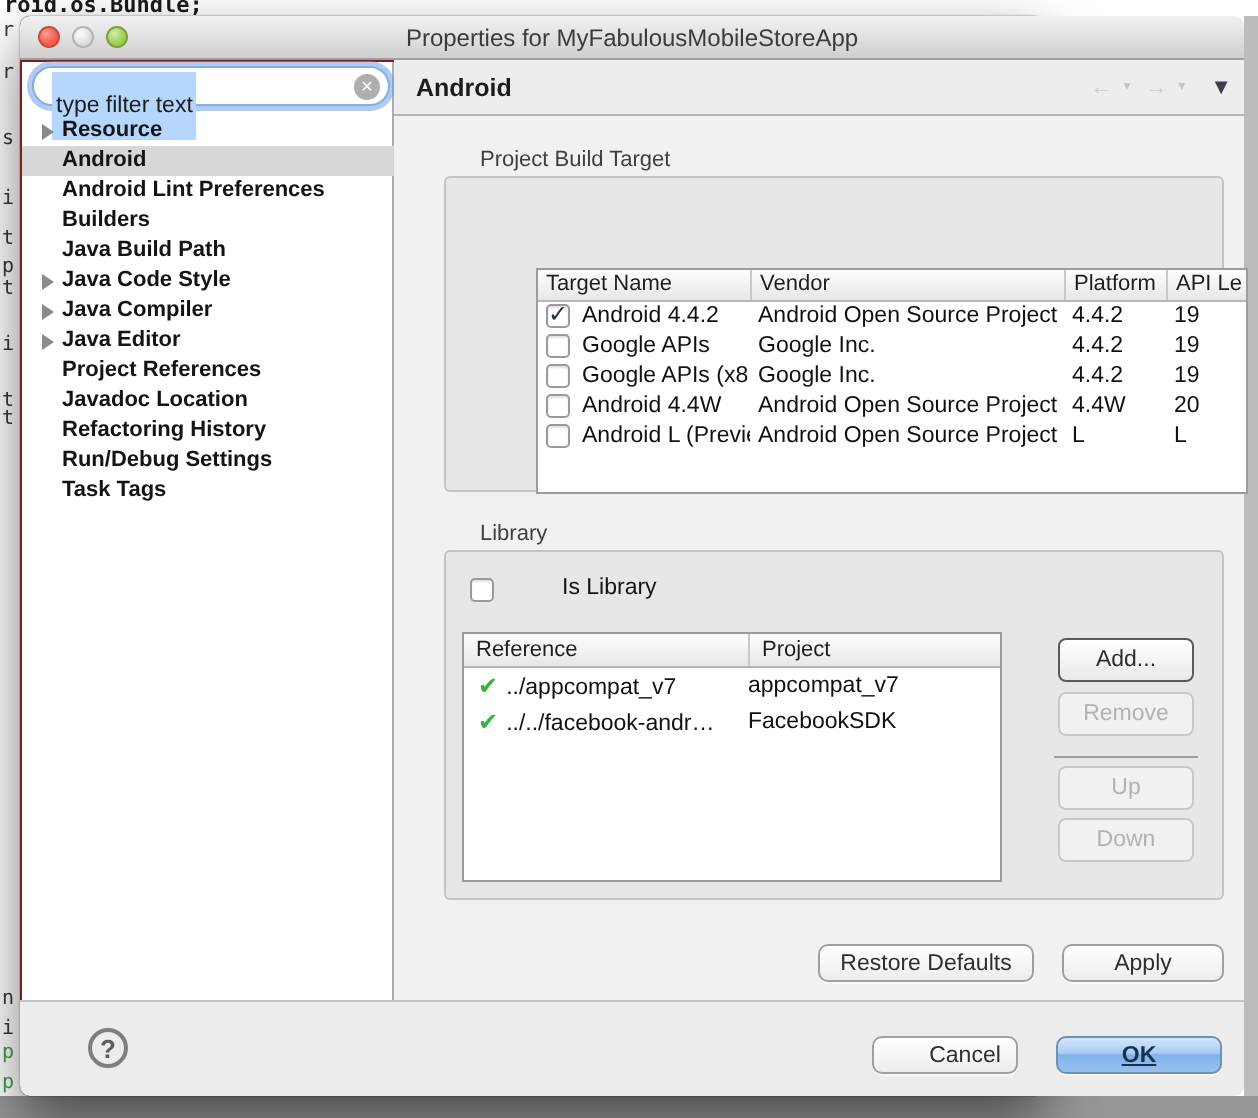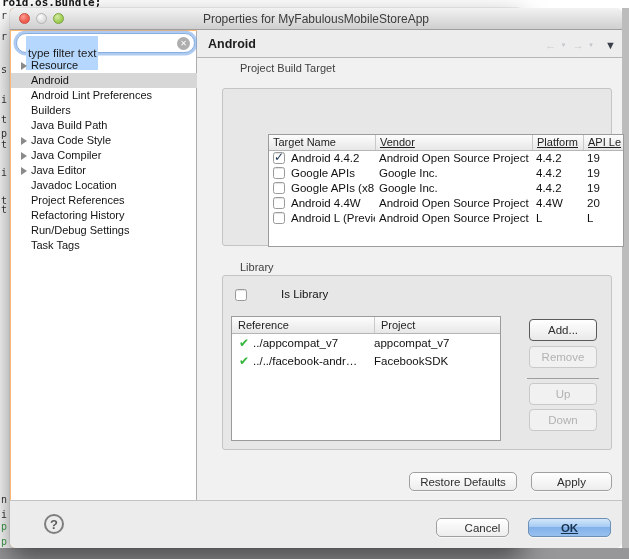--- a/index.html
+++ b/index.html
@@ -11,21 +11,21 @@
   .code-top { position:absolute; left:2px; top:-4px; font-family:"DejaVu Sans Mono",monospace;
     font-size:11px; font-weight:bold; color:#1a1a1a; }
   .frag { position:absolute; left:1px; font-family:"DejaVu Sans Mono",monospace;
     font-size:10px; color:#3a3a3a; }
   .frag.green { color:#3f9e4f; }
   .bg-right { position:absolute; right:0; top:8px; width:7px; height:551px; background:#bcbcbc; }
   .bg-bottom { position:absolute; left:0; top:548px; width:629px; height:11px; background:#97979a; }
 
   
   .dialog { position:absolute; left:10px; top:8px; width:512px; height:540px;
-    background:#fdba74; border-radius:5px; box-shadow:0 12px 28px rgba(0,0,0,.5), 0 0 1px rgba(0,0,0,.55); }
+    background:#7f1d1d; border-radius:5px; box-shadow:0 12px 28px rgba(0,0,0,.5), 0 0 1px rgba(0,0,0,.55); }
 
   .titlebar { position:absolute; left:0; top:0; width:612px; height:22px;
     background:linear-gradient(#f2f2f2,#cfcfcf); border-bottom:1px solid #9f9f9f;
     border-radius:5px 5px 0 0; }
   .title { position:absolute; left:0; right:0; top:0; height:22px; line-height:22px;
     text-align:center; font-size:12px; color:#3b3b3b; }
   .tl { position:absolute; top:5px; width:11px; height:11px; border-radius:50%; }
   .tl.red   { left:9px;  background:radial-gradient(circle at 35% 30%, #ff9d92, #ee5d50 60%); border:1px solid #ce4a3f; }
   .tl.gray  { left:26px; background:radial-gradient(circle at 35% 30%, #fdfdfd, #dcdcdc 65%); border:1px solid #b3b3b3; }
   .tl.green { left:43px; background:radial-gradient(circle at 35% 30%, #d4eda4, #9ccb52 65%); border:1px solid #7ba23c; }
@@ -34,21 +34,21 @@
   .sidebar { position:absolute; left:1px; top:23px; width:186px; height:469px;
     background:#fff; border-right:1px solid #adadad; }
   .filterbox { position:absolute; left:5px; top:2px; width:179px; height:20px;
     background:#fff; border:1px solid #86aede; border-radius:10px;
     box-shadow:0 0 0 2.5px rgba(110,160,230,.55); }
   .filter-text { position:absolute; left:9px; top:2px; font-size:11.5px; color:#1c1c1c;
     background:#b5d7fd; padding:11px 2px; }
   .clear { position:absolute; right:4px; top:3px; width:13px; height:13px; border-radius:50%;
     background:#aeaeae; color:#fff; font-size:8px; line-height:13px; text-align:center; }
   .tree { position:absolute; left:0; top:27px; width:186px; }
-  .tree-item { position:relative; height:15px; line-height:15px; font-size:11px; color:#141414; }
+  .tree-item { position:relative; height:15px; line-height:15px; font-size:11px; color:#141414;font-weight:bold; }
   .tree-item.selected { background:#d7d7d7; }
   .tri { position:absolute; left:10px; top:4px; width:0; height:0;
     border-left:6px solid #8a8a8a; border-top:4px solid transparent; border-bottom:4px solid transparent; }
   .tree-label { position:absolute; left:20px; white-space:nowrap; }
 
   
   .panel-header { position:absolute; left:187px; top:22px; width:425px; height:28px;
     background:#ededed; border-bottom:1px solid #b5b5b5; }
   .panel-title { position:absolute; left:11px; top:0; line-height:28px; font-size:12.5px;
     font-weight:bold; color:#1c1c1c; }
@@ -62,21 +62,21 @@
 
   .group-label { position:absolute; font-size:11px; color:#3f3f3f; }
   .groupbox { position:absolute; border:1px solid #c4c4c4; border-radius:3px; background:#e7e7e7; }
 
   
   .table1 { position:absolute; left:45px; top:45px; width:356px; height:113px;
     background:#fff; border:1px solid #9c9c9c; }
   .t1head { display:flex; height:16px; background:linear-gradient(#fdfdfd,#e7e7e7);
     border-bottom:1px solid #b5b5b5; font-size:11px; color:#1e1e1e; }
   .t1head .hc { line-height:15px; padding-left:4px; white-space:nowrap; overflow:hidden; }
-  .t1head .hc + .hc { border-left:1px solid #c9c9c9;text-decoration:underline; }
+  .t1head .hc + .hc { border-left:1px solid #c9c9c9; }
   .t1row { display:flex; height:15px; font-size:11.5px; color:#111; }
   .c-name { width:106px; position:relative; }
   .c-vendor { width:157px; }
   .c-platform { width:51px; }
   .c-api { width:40px; }
   .t1row .t1c { line-height:15px; white-space:nowrap; overflow:hidden; }
   .t1row .c-vendor, .t1row .c-platform, .t1row .c-api { padding-left:4px; }
   .cb { position:absolute; left:4px; top:1px; width:12px; height:12px; background:#fff;
     border:1px solid #9a9a9a; border-radius:2.5px; box-shadow:inset 0 1px 1px rgba(0,0,0,.12); }
   .cb .ck { position:absolute; left:0px; top:-3px; font-size:12px; font-weight:bold; color:#16314f; }
@@ -181,24 +181,24 @@
           </div>
           <div class="tree-item">
             <span class="tri"></span>
             <span class="tree-label">Java Compiler</span>
           </div>
           <div class="tree-item">
             <span class="tri"></span>
             <span class="tree-label">Java Editor</span>
           </div>
           <div class="tree-item">
+            <span class="tree-label">Project References</span>
+          </div>
+          <div class="tree-item">
             <span class="tree-label">Javadoc Location</span>
-          </div>
-          <div class="tree-item">
-            <span class="tree-label">Project References</span>
           </div>
           <div class="tree-item">
             <span class="tree-label">Refactoring History</span>
           </div>
           <div class="tree-item">
             <span class="tree-label">Run/Debug Settings</span>
           </div>
           <div class="tree-item">
             <span class="tree-label">Task Tags</span>
           </div>
@@ -211,21 +211,21 @@
         <span class="nav-arrow">←</span>
         <span class="nav-dd">▾</span>
         <span class="nav-arrow">→</span>
         <span class="nav-dd">▾</span>
         <span class="nav-menu">▼</span>
       </span>
     </div>
 
     <div class="content">
 
-      <span class="group-label" style="left:43px; top:4px;">Project Build Target</span>
+      <span class="group-label" style="left:43px; top:16px;">Project Build Target</span>
       <div class="groupbox" style="left:25px; top:30px; width:390px; height:158px;">
         <div class="table1">
           <div class="t1head">
             <div class="hc c-name">Target Name</div>
             <div class="hc c-vendor">Vendor</div>
             <div class="hc c-platform">Platform</div>
             <div class="hc c-api">API Le</div>
           </div>
           <div id="bt-rows">
               <div class="t1row">

